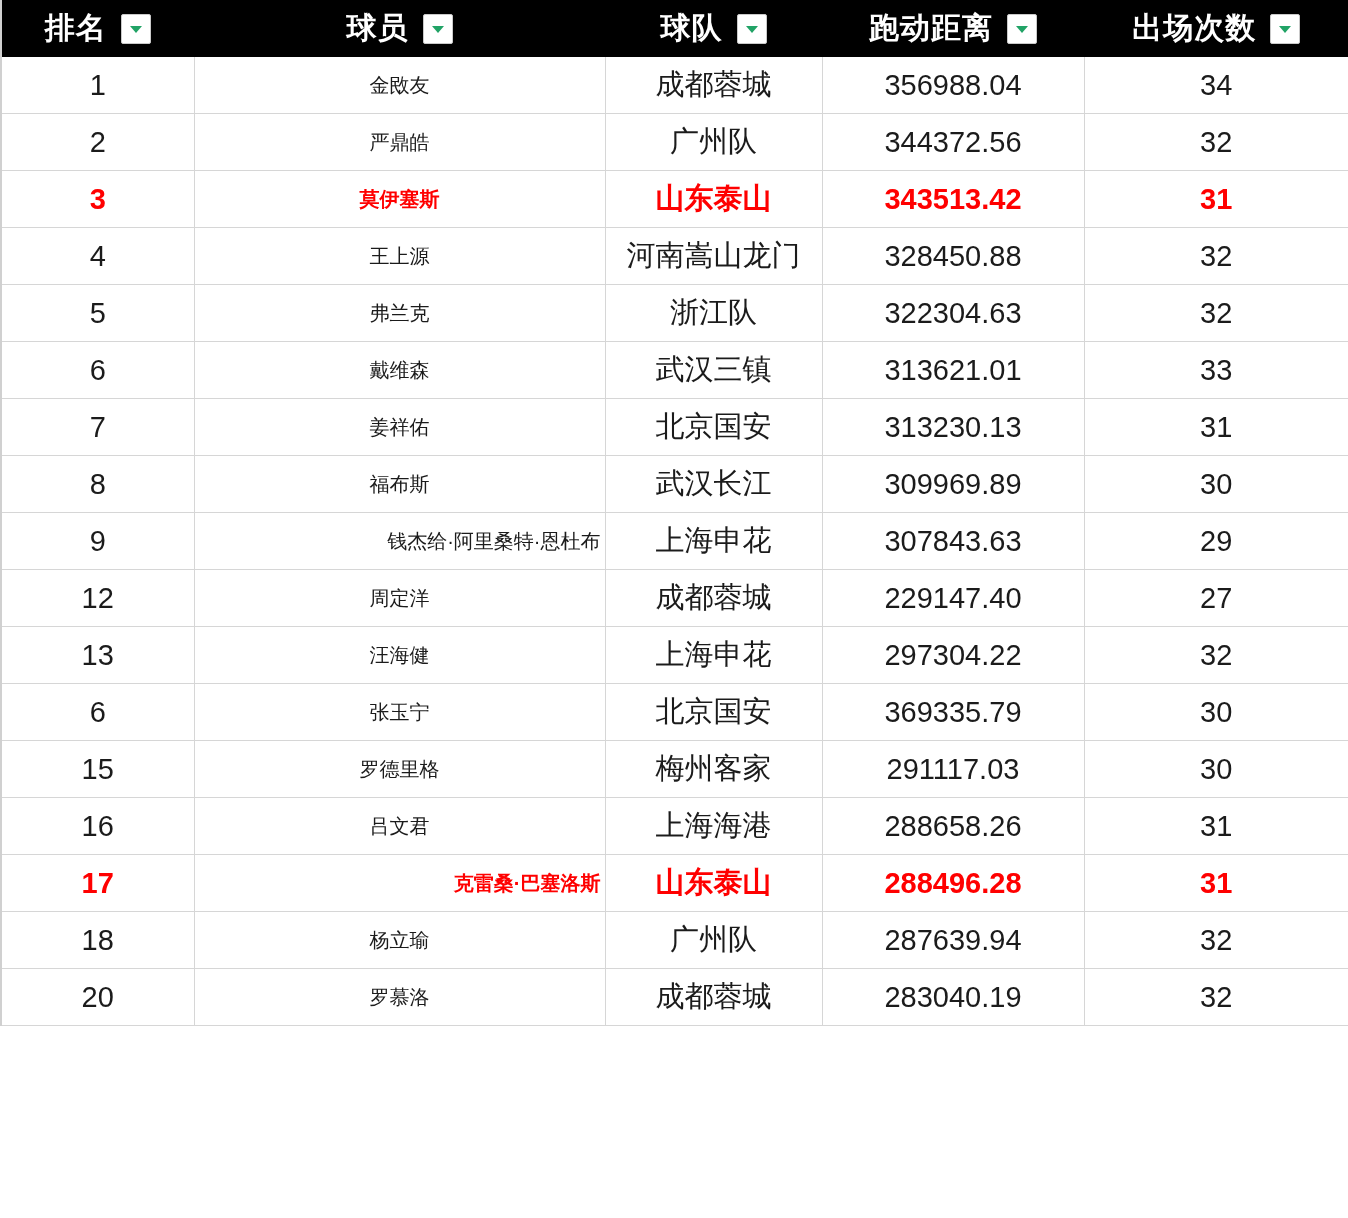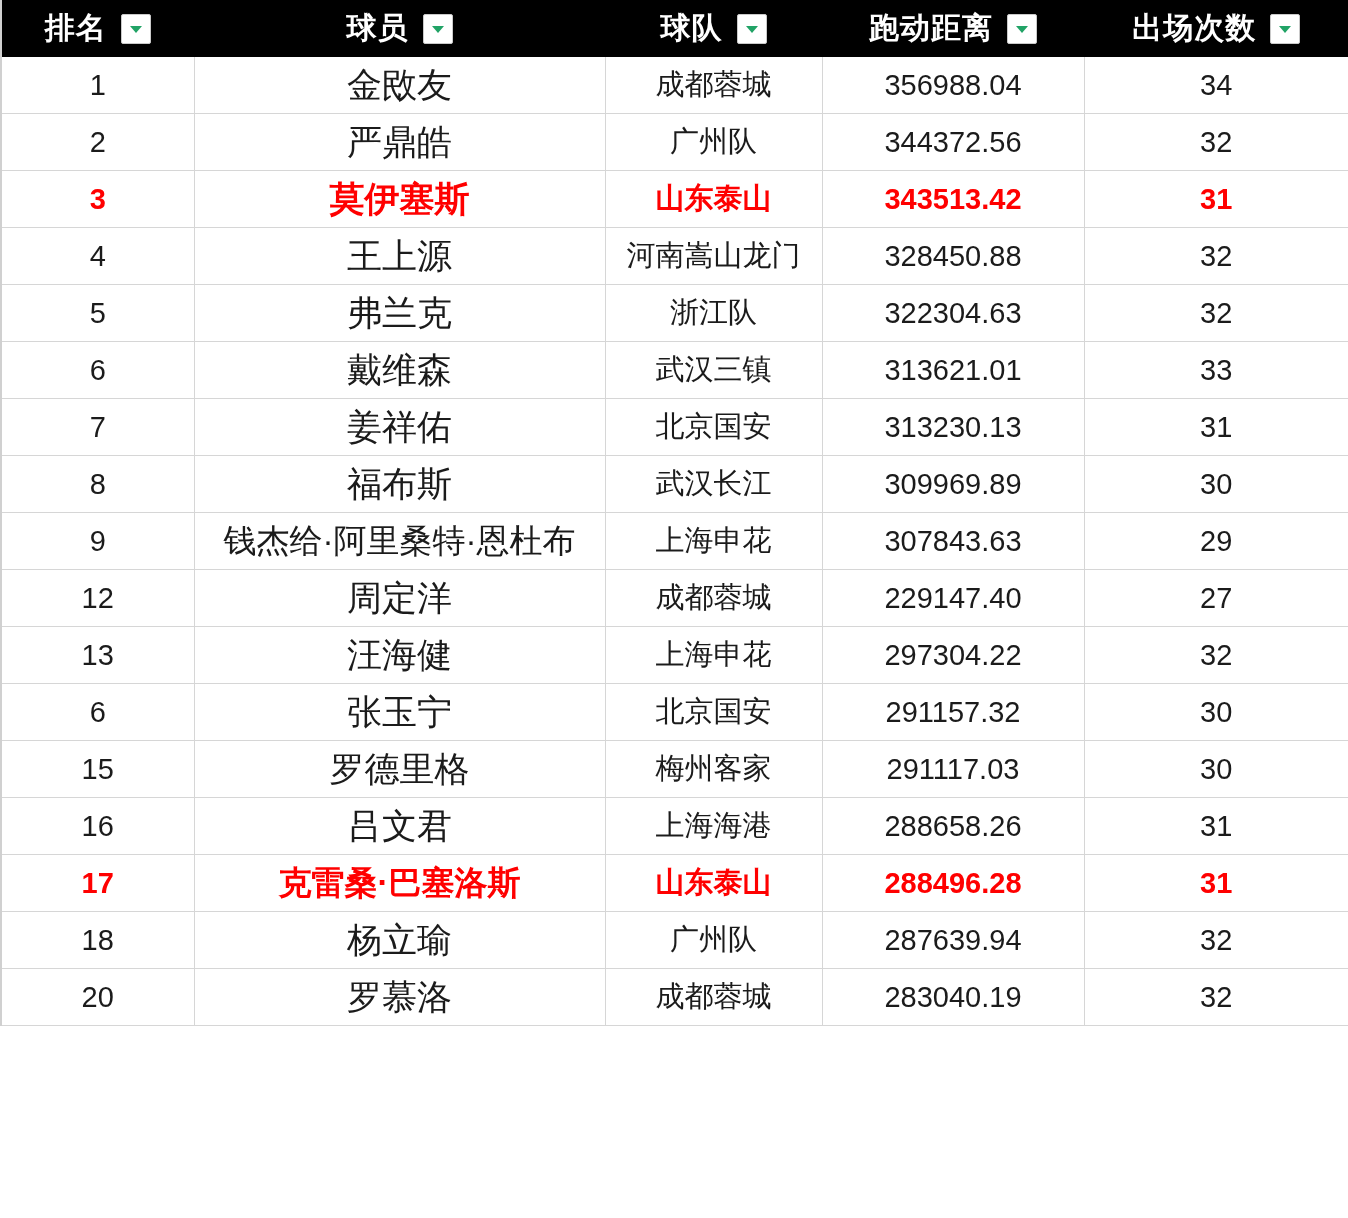--- a/index.html
+++ b/index.html
@@ -74,22 +74,22 @@
     font-size: 29px;
     text-align: center;
     vertical-align: middle;
     padding: 0 4px;
     border: 1px solid #d6d6d6;
     color: #1b1b1b;
     background: #ffffff;
     white-space: nowrap;
     overflow: hidden;
   }
-  tbody td.cell-name { font-size: 35px; }
-  tbody td.cell-name.long { font-size: 33px; }
+  tbody td.cell-name { font-size: 20px; }
+  tbody td.cell-name.long { font-size: 20px; text-align: right; }
   tbody tr.highlight td {
     color: #ff0000;
     font-weight: bold;
   }
   
   table.grid { border-left: 2px solid #d0d0d0; border-right: 2px solid #d0d0d0; }
 </style>
 </head>
 <body>
 
@@ -231,21 +231,21 @@
           <td class="cell-rank">13</td>
           <td class="cell-name">汪海健</td>
           <td class="cell-team">上海申花</td>
           <td class="cell-distance">297304.22</td>
           <td class="cell-apps">32</td>
         </tr>
         <tr>
           <td class="cell-rank">6</td>
           <td class="cell-name">张玉宁</td>
           <td class="cell-team">北京国安</td>
-          <td class="cell-distance">291157.32</td>
+          <td class="cell-distance">369335.79</td>
           <td class="cell-apps">30</td>
         </tr>
         <tr>
           <td class="cell-rank">15</td>
           <td class="cell-name">罗德里格</td>
           <td class="cell-team">梅州客家</td>
           <td class="cell-distance">291117.03</td>
           <td class="cell-apps">30</td>
         </tr>
         <tr>

